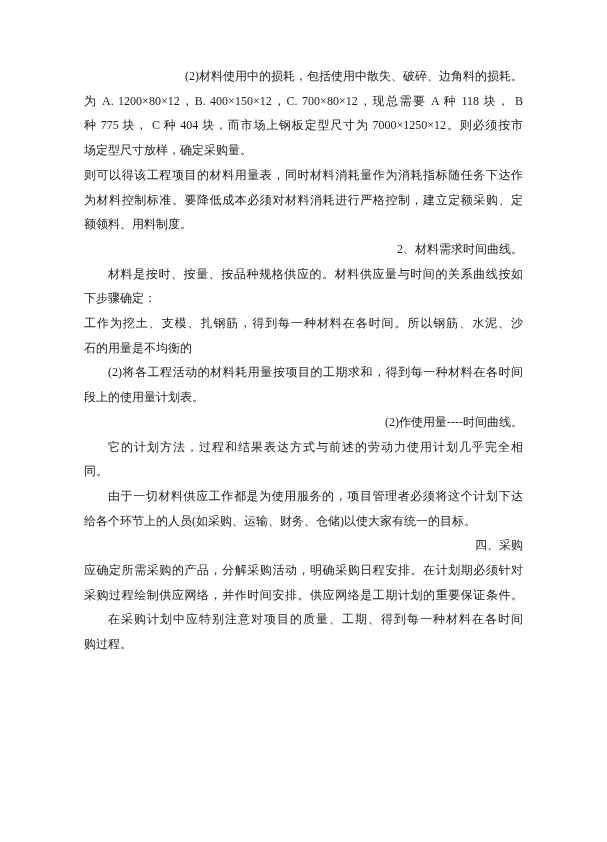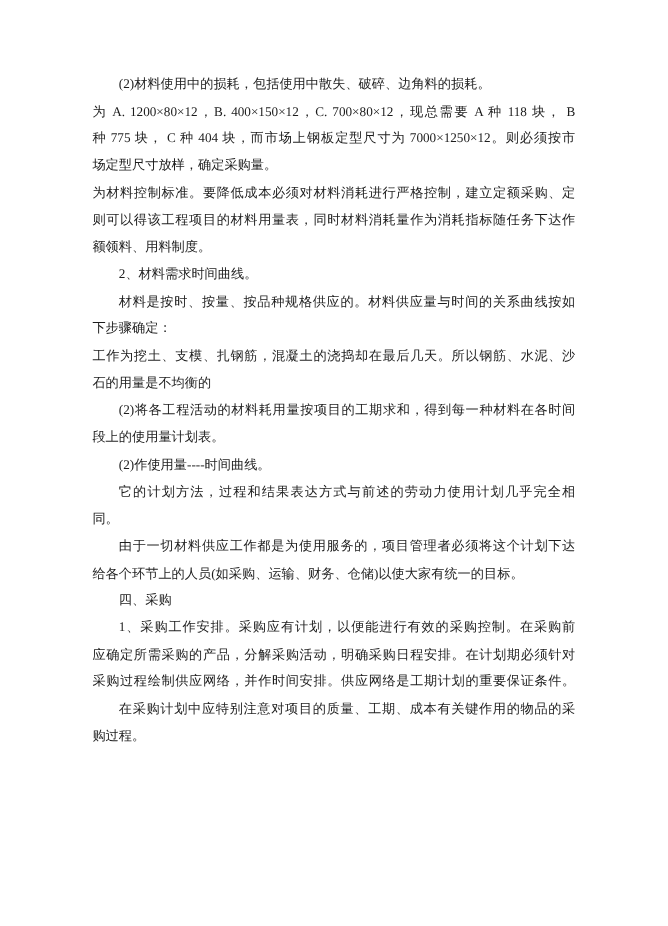--- a/index.html
+++ b/index.html
@@ -28,52 +28,52 @@
     line-height: 24.7px;
   }
   .text-line {
     width: 100%;
     white-space: normal;
     text-align: left;
     word-break: break-all;
   }
   .text-line.indent {
     text-indent: 2em;
+    text-align: right;
   }
   .text-line.fill {
     text-align: justify;
     text-align-last: justify;
     text-justify: inter-character;
   }
 </style>
 </head>
 <body style="background: rgb(255, 255, 255);">
 
 <div class="page">
   <div class="doc-body" style="color: rgb(28, 28, 28);">
 
   <div class="text-line indent">(2)材料使用中的损耗，包括使用中散失、破碎、边角料的损耗。</div>
       <div class="text-line fill">为 A. 1200×80×12，B. 400×150×12，C. 700×80×12，现总需要 A 种 118 块， B</div>
       <div class="text-line fill">种 775 块， C 种 404 块，而市场上钢板定型尺寸为 7000×1250×12。则必须按市</div>
       <div class="text-line">场定型尺寸放样，确定采购量。</div>
+      <div class="text-line fill">则可以得该工程项目的材料用量表，同时材料消耗量作为消耗指标随任务下达作</div>
       <div class="text-line fill">为材料控制标准。要降低成本必须对材料消耗进行严格控制，建立定额采购、定</div>
-      <div class="text-line fill">则可以得该工程项目的材料用量表，同时材料消耗量作为消耗指标随任务下达作</div>
       <div class="text-line">额领料、用料制度。</div>
       <div class="text-line indent">2、材料需求时间曲线。</div>
       <div class="text-line indent fill">材料是按时、按量、按品种规格供应的。材料供应量与时间的关系曲线按如</div>
       <div class="text-line">下步骤确定：</div>
-      <div class="text-line fill">工作为挖土、支模、扎钢筋，混凝土的浇捣却在最后几天。所以钢筋、水泥、沙</div>
+      <div class="text-line fill">工作为挖土、支模、扎钢筋，得到每一种材料在各时间。所以钢筋、水泥、沙</div>
       <div class="text-line">石的用量是不均衡的</div>
       <div class="text-line indent fill">(2)将各工程活动的材料耗用量按项目的工期求和，得到每一种材料在各时间</div>
       <div class="text-line">段上的使用量计划表。</div>
       <div class="text-line indent">(2)作使用量----时间曲线。</div>
       <div class="text-line indent fill">它的计划方法，过程和结果表达方式与前述的劳动力使用计划几乎完全相</div>
       <div class="text-line">同。</div>
       <div class="text-line indent fill">由于一切材料供应工作都是为使用服务的，项目管理者必须将这个计划下达</div>
       <div class="text-line">给各个环节上的人员(如采购、运输、财务、仓储)以使大家有统一的目标。</div>
       <div class="text-line indent">四、采购</div>
-      <div class="text-line indent fill">1、采购工作安排。采购应有计划，以便能进行有效的采购控制。在采购前</div>
       <div class="text-line fill">应确定所需采购的产品，分解采购活动，明确采购日程安排。在计划期必须针对</div>
       <div class="text-line fill">采购过程绘制供应网络，并作时间安排。供应网络是工期计划的重要保证条件。</div>
-      <div class="text-line indent fill">在采购计划中应特别注意对项目的质量、工期、成本有关键作用的物品的采</div>
+      <div class="text-line indent fill">在采购计划中应特别注意对项目的质量、工期、得到每一种材料在各时间</div>
       <div class="text-line">购过程。</div>
     </div>
 </div>
 
 </body></html>

